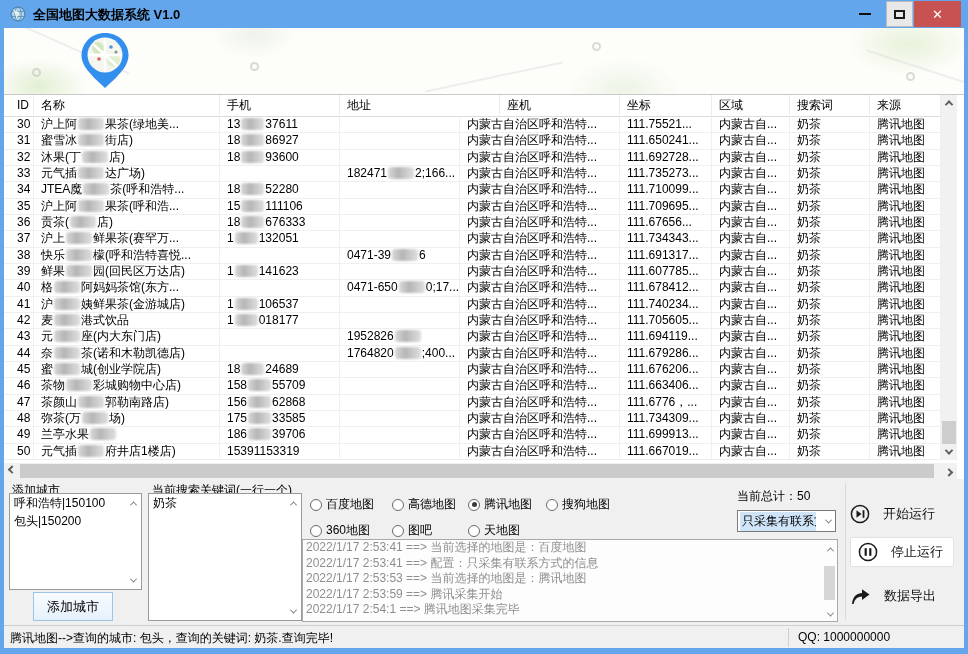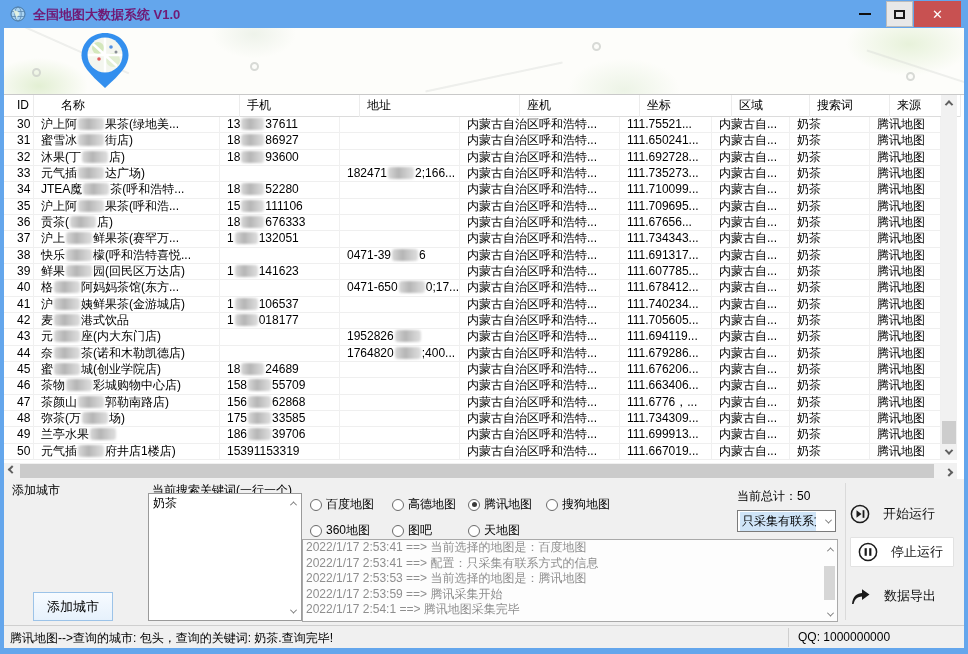--- a/index.html
+++ b/index.html
@@ -1,21 +1,21 @@
 <!DOCTYPE html>
 <html><head>
 <meta charset="utf-8">
 <style>
   html,body{margin:0;padding:0;background:#9a9a9a;}
   *{box-sizing:border-box;font-family:"Liberation Sans","DejaVu Sans",sans-serif;}
   .win{position:relative;width:968px;height:654px;background:#64a6ec;overflow:hidden;}
   
   .titlebar{position:absolute;left:0;top:0;width:968px;height:28px;}
   .app-icon{position:absolute;left:10px;top:6px;width:16px;height:16px;}
-  .app-title{position:absolute;left:33px;top:6px;font-size:13px;font-weight:bold;color:#701a75;}
+  .app-title{position:absolute;left:33px;top:6px;font-size:13px;font-weight:bold;color:#000000;}
   .winbtn{position:absolute;top:1px;height:26px;display:flex;align-items:center;justify-content:center;cursor:default;}
   .btn-min{left:845px;width:40px;}
   .btn-min i{display:block;width:12px;height:2px;background:#101010;}
   .btn-max{left:886px;width:27px;background:#e8e8e8;border:1px solid #bcbcbc;}
   .btn-max i{display:block;width:11px;height:9px;border:2px solid #1a1a1a;}
   .btn-close{left:914px;width:47px;background:#c85151;}
   .btn-close span{color:#fff;font-size:13px;font-weight:bold;}
   
   .banner{position:absolute;left:4px;top:28px;width:960px;height:66px;background:
     radial-gradient(ellipse 70px 40px at 35px 58px, rgba(205,228,180,.55), transparent 70%),
@@ -118,21 +118,21 @@
       <path d="M14 23 H48 M31 6 V40 M19 12 L43 34" stroke="#ffffff" stroke-width="2.4" fill="none"></path>
       <circle cx="25" cy="27" r="1.8" fill="#e06060"></circle>
       <circle cx="37" cy="15" r="1.8" fill="#5590e0"></circle>
       <circle cx="42" cy="20" r="1.5" fill="#8a8f96"></circle>
     </svg>
   </div>
 
   <div class="tablewrap">
     <div class="thead">
         <div class="hcell" style="width: 30px; padding-left: 13px;">ID</div>
-        <div class="hcell" style="width: 186px; padding-left: 7px; margin-left: 20px;">名称</div>
+        <div class="hcell" style="width: 186px; padding-left: 7px;">名称</div>
         <div class="hcell" style="width: 120px; padding-left: 7px;">手机</div>
         <div class="hcell" style="width: 160px; padding-left: 7px;">地址</div>
         <div class="hcell" style="width: 120px; padding-left: 7px;">座机</div>
         <div class="hcell" style="width: 92px; padding-left: 7px;">坐标</div>
         <div class="hcell" style="width: 78px; padding-left: 7px;">区域</div>
         <div class="hcell" style="width: 80px; padding-left: 7px;">搜索词</div>
         <div class="hcell" style="width: 71px; padding-left: 7px;">来源</div>
       </div>
     <div class="rows">
         <div class="trow">
@@ -383,20 +383,30 @@
         </div>
       <div class="thumb"></div>
       <div class="sbtn" style="left:937px;top:0;">
           <div class="chev right"></div>
         </div>
     </div>
   </div>
 
   <div class="panel">
     <span class="grouplabel" style="left:8px;top:3px;">添加城市</span>
+    <div class="txtbox" style="left:5px;top:14px;width:133px;height:97px;" id="citybox">
+      <div class="line">呼和浩特|150100</div>
+        <div class="line">包头|150200</div>
+        <div class="boxarrow" style="top:3px;">
+          <div class="chev up sm"></div>
+        </div>
+      <div class="boxarrow" style="top:80px;">
+          <div class="chev down sm"></div>
+        </div>
+    </div>
     <div class="addbtn">
         <span>添加城市</span>
       </div>
 
     <span class="grouplabel" style="left:148px;top:3px;">当前搜索关键词(一行一个)</span>
     <div class="txtbox" style="left:144px;top:14px;width:154px;height:128px;" id="kwbox">
       <div class="line">奶茶</div>
         <div class="boxarrow" style="top:3px;">
           <div class="chev up sm"></div>
         </div>

